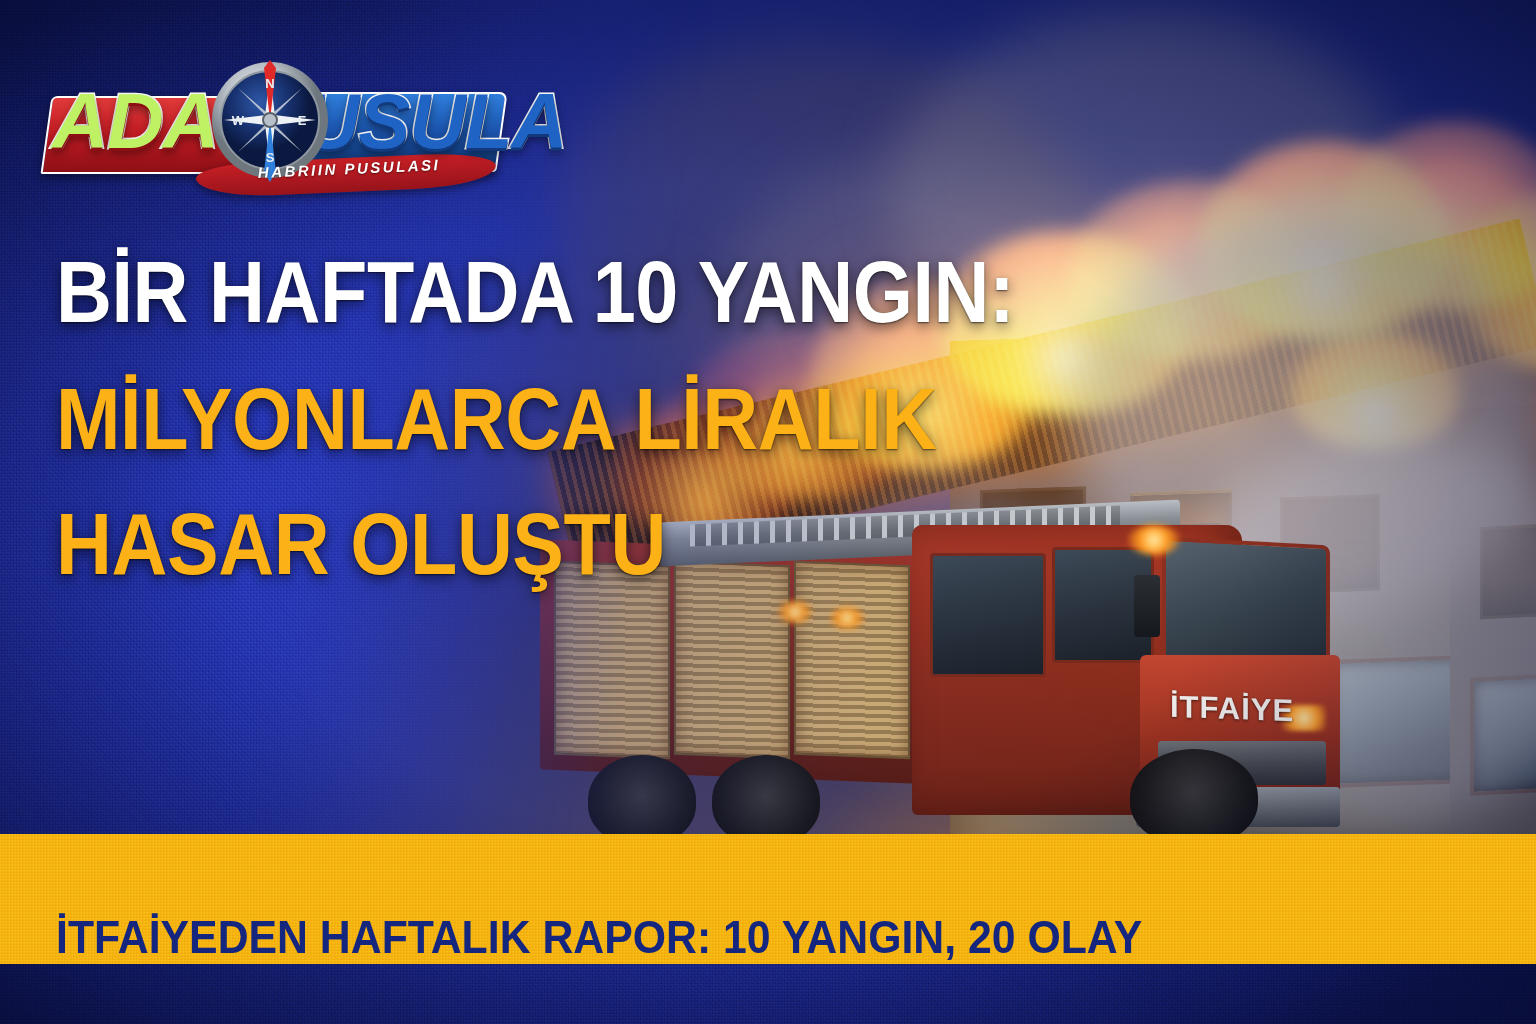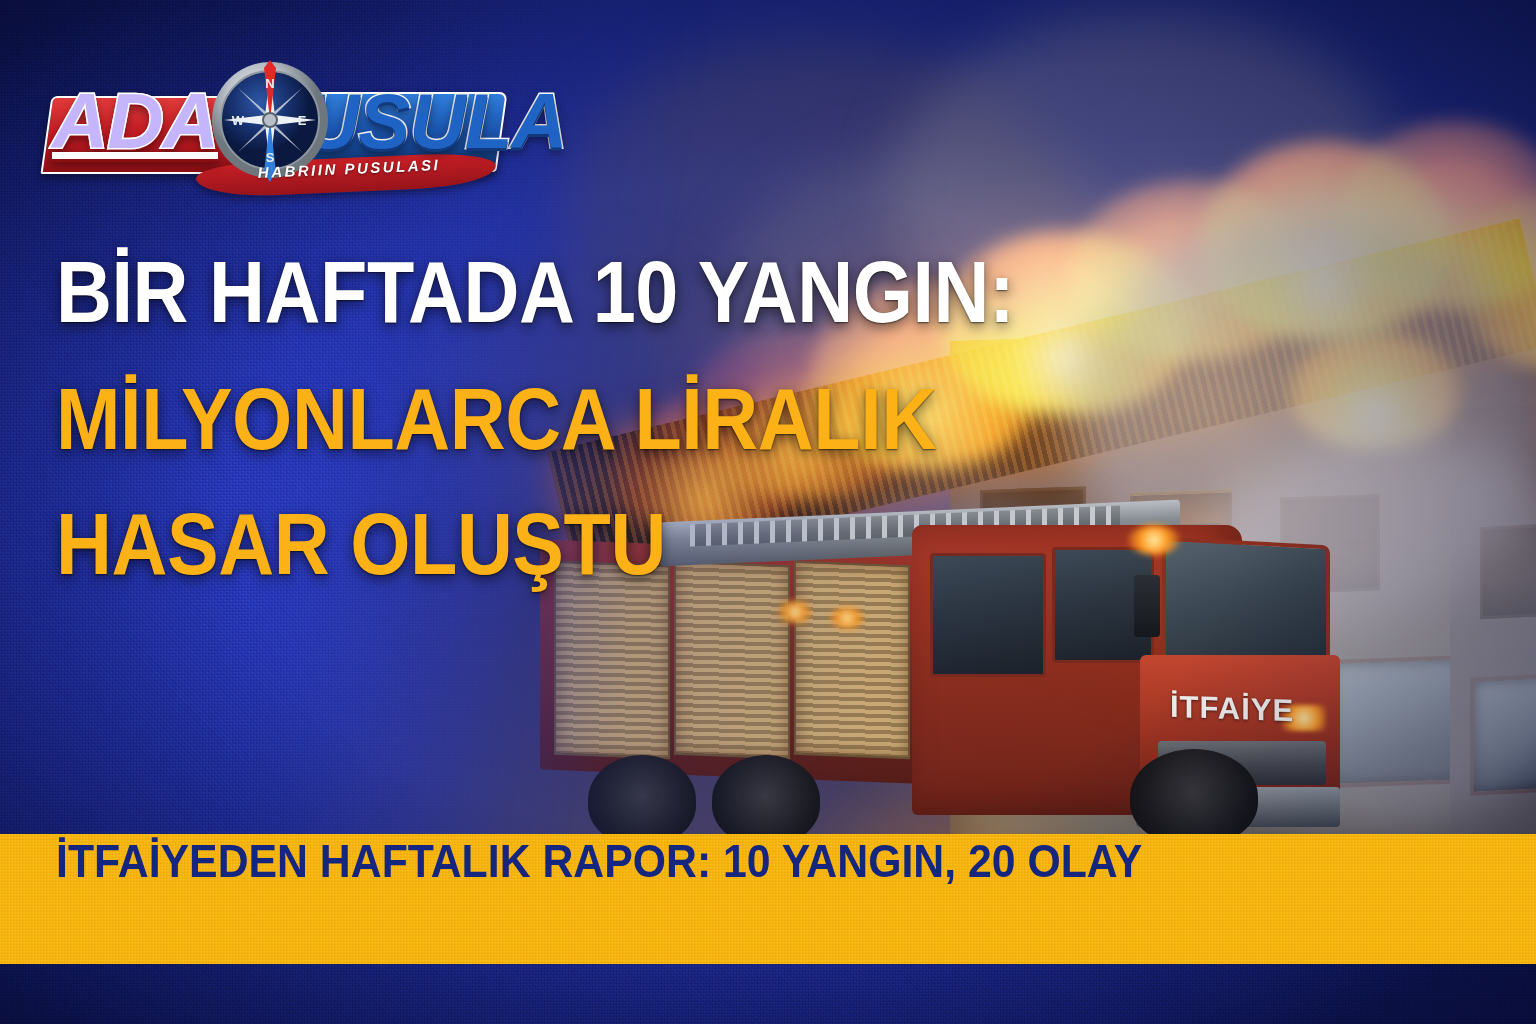--- a/index.html
+++ b/index.html
@@ -269,23 +269,22 @@
     font-style: italic;
     font-size: 78px;
     letter-spacing: -1px;
     line-height: 1;
     font-family: "Liberation Sans", sans-serif;
     -webkit-text-stroke: 3px #ffffff;
     paint-order: stroke fill;
   }
   .logo-ada {
     left: 6px; top: 24px;
-    color: #c4b5fd;
+    color: #bef264;
     text-shadow: 0 3px 0 #8d0f14, 0 5px 10px rgba(0,0,0,0.5);
-    text-decoration: underline;
   }
   .logo-pusula {
     left: 206px; top: 24px;
     color: #1f63c4;
     text-shadow: 0 3px 0 #11397b, 0 5px 10px rgba(0,0,0,0.5);
   }
   .logo-plate-red {
     position: absolute; left: 0px; top: 38px; width: 250px; height: 74px;
     background: linear-gradient(180deg, #e03a3a 0%, #bf1a22 50%, #8d1016 100%);
     border-radius: 6px 2px 6px 2px;
@@ -355,21 +354,21 @@
     text-shadow: 0 4px 14px rgba(0,0,0,0.55), 0 1px 2px rgba(0,0,0,0.6);
   }
 
   
   .banner {
     position: absolute;
     left: 0; top: 834px;
     width: 1536px; height: 130px;
     background: #f5b211;
     display: flex;
-    align-items: flex-start;
+    align-items: flex-end;
   }
   .banner-tex {
     position: absolute; inset: 0;
     background-image:
       repeating-linear-gradient(0deg, rgba(255,255,255,0.10) 0 1px, rgba(120,70,0,0.13) 1px 2px, rgba(0,0,0,0) 2px 3px),
       repeating-linear-gradient(90deg, rgba(255,255,255,0.09) 0 1px, rgba(120,70,0,0.14) 1px 2px, rgba(0,0,0,0) 2px 3px);
     mix-blend-mode: overlay;
   }
   .banner-text {
     position: relative;

